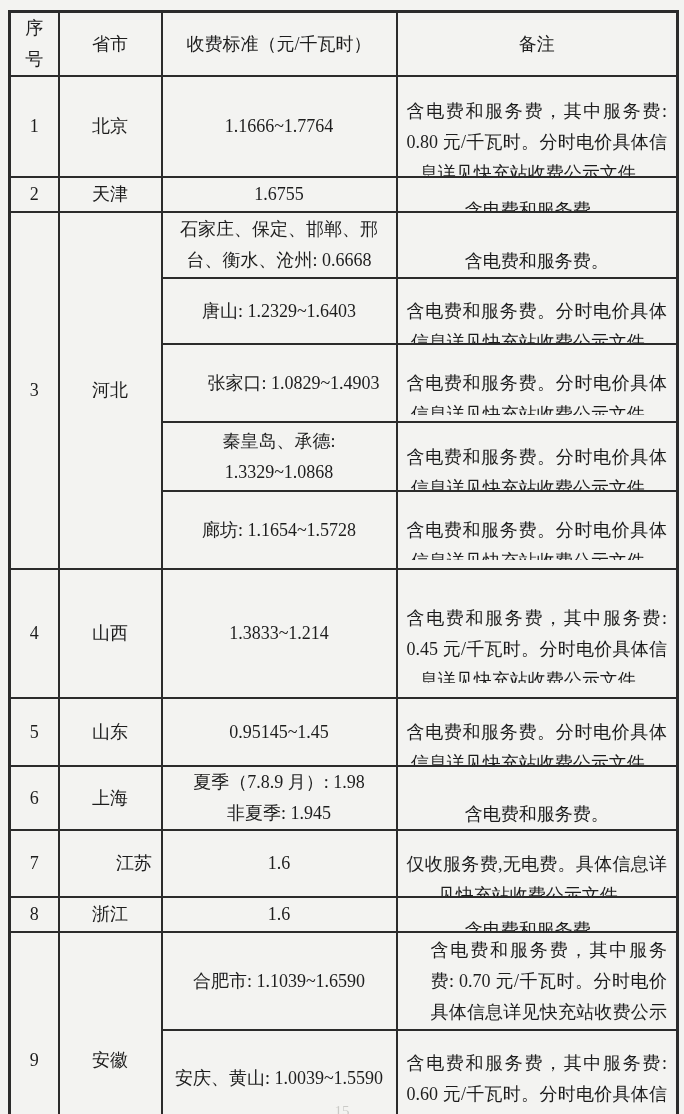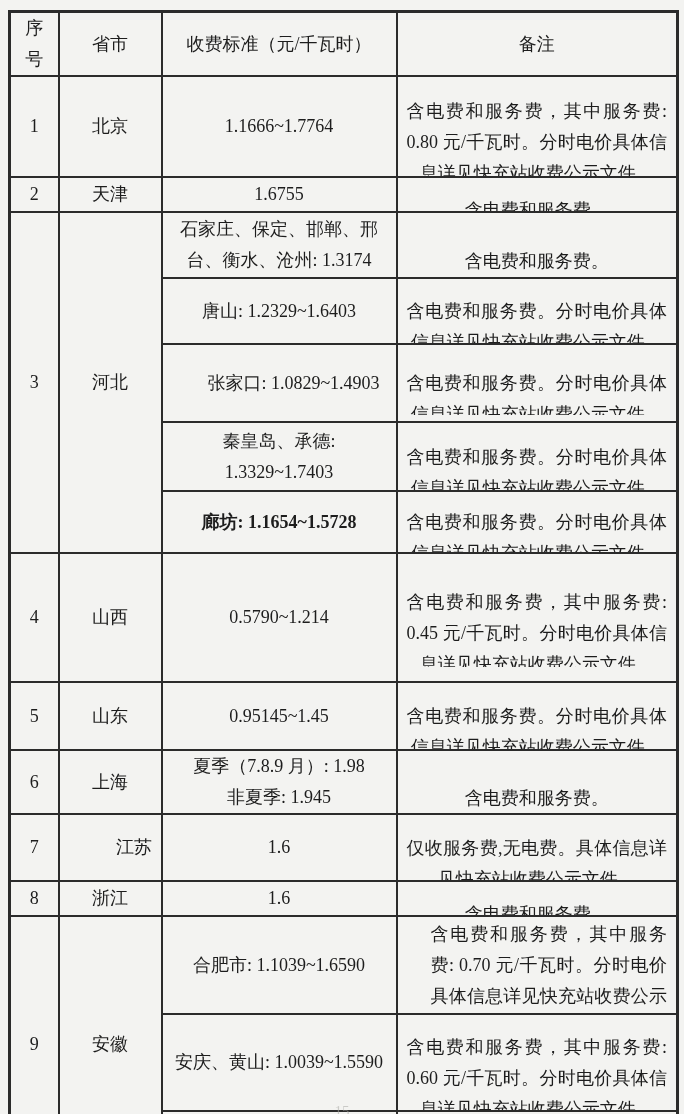--- a/index.html
+++ b/index.html
@@ -144,21 +144,21 @@
       </tr>
       <tr>
         <td rowspan="5">
           <div class="spancell">3</div>
         </td>
         <td rowspan="5">
           <div class="spancell">河北</div>
         </td>
         <td>
           <div class="cellbox" style="height: 64px;">
-            <div class="txt">石家庄、保定、邯郸、邢台、衡水、沧州: 1.3174</div>
+            <div class="txt">石家庄、保定、邯郸、邢台、衡水、沧州: 0.6668</div>
           </div>
         </td>
         <td>
           <div class="cellbox" style="height: 64px;">
             <div class="txt remark">含电费和服务费。</div>
           </div>
         </td>
       </tr>
       <tr>
         <td>
@@ -180,32 +180,32 @@
         </td>
         <td>
           <div class="cellbox" style="height: 64px;">
             <div class="txt remark">含电费和服务费。分时电价具体信息详见快充站收费公示文件。</div>
           </div>
         </td>
       </tr>
       <tr>
         <td>
           <div class="cellbox" style="height: 67px;">
-            <div class="txt">秦皇岛、承德: 1.3329~1.7403</div>
+            <div class="txt">秦皇岛、承德: 1.3329~1.0868</div>
           </div>
         </td>
         <td>
           <div class="cellbox" style="height: 67px;">
             <div class="txt remark">含电费和服务费。分时电价具体信息详见快充站收费公示文件。</div>
           </div>
         </td>
       </tr>
       <tr>
         <td>
-          <div class="cellbox" style="height: 60px; font-weight: bold;">
+          <div class="cellbox" style="height: 76px;">
             <div class="txt">廊坊: 1.1654~1.5728</div>
           </div>
         </td>
         <td>
           <div class="cellbox" style="height: 60px;">
             <div class="txt remark">含电费和服务费。分时电价具体信息详见快充站收费公示文件。</div>
           </div>
         </td>
       </tr>
       <tr>
@@ -214,21 +214,21 @@
             <div class="txt">4</div>
           </div>
         </td>
         <td>
           <div class="cellbox" style="height: 127px;">
             <div class="txt">山西</div>
           </div>
         </td>
         <td>
           <div class="cellbox" style="height: 99px;">
-            <div class="txt">0.5790~1.214</div>
+            <div class="txt">1.3833~1.214</div>
           </div>
         </td>
         <td>
           <div class="cellbox" style="height: 99px;">
             <div class="txt remark">含电费和服务费，其中服务费: 0.45 元/千瓦时。分时电价具体信息详见快充站收费公示文件。</div>
           </div>
         </td>
       </tr>
       <tr>
         <td>

